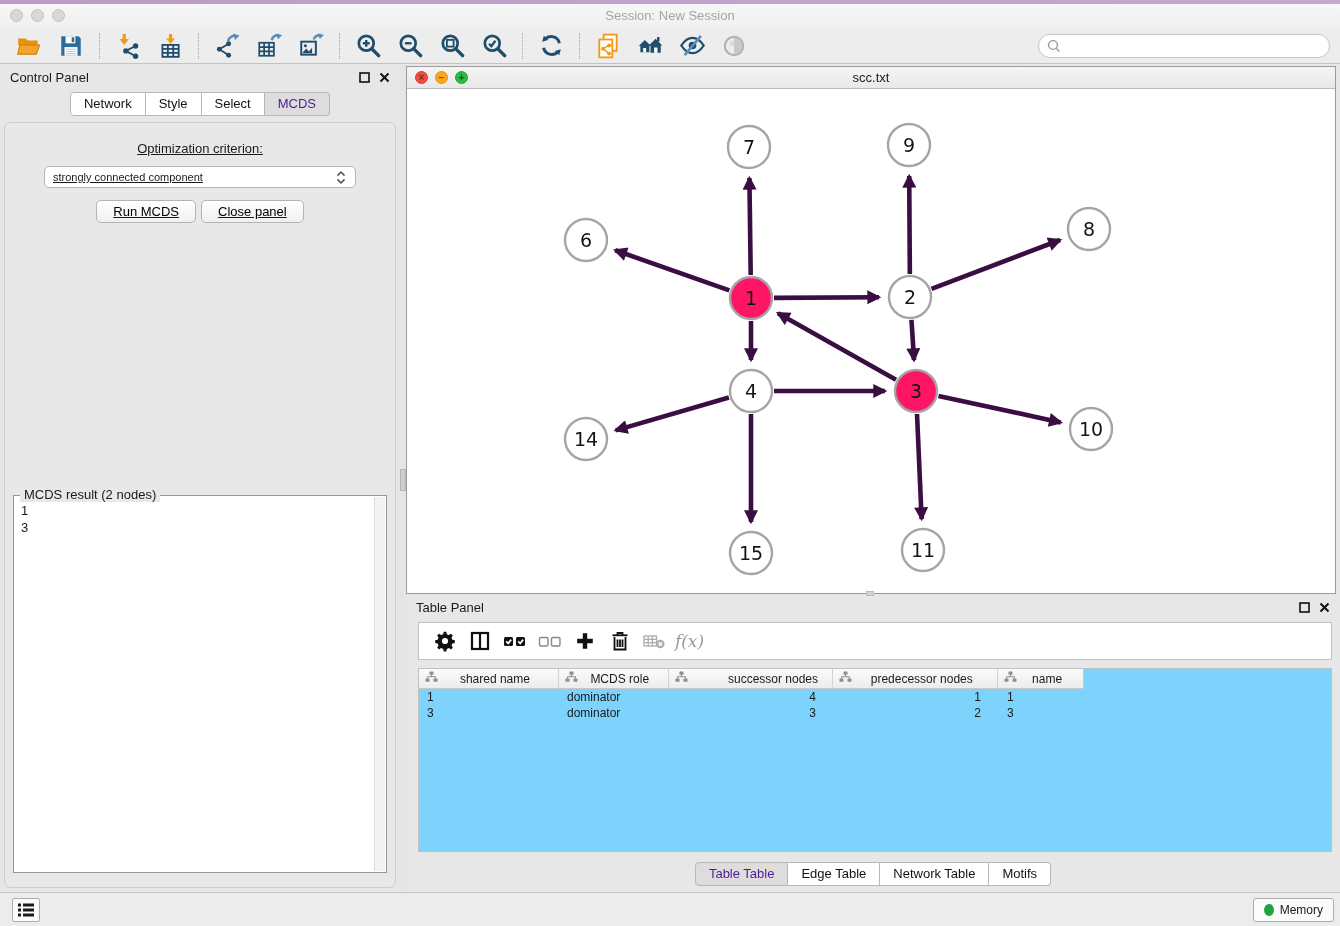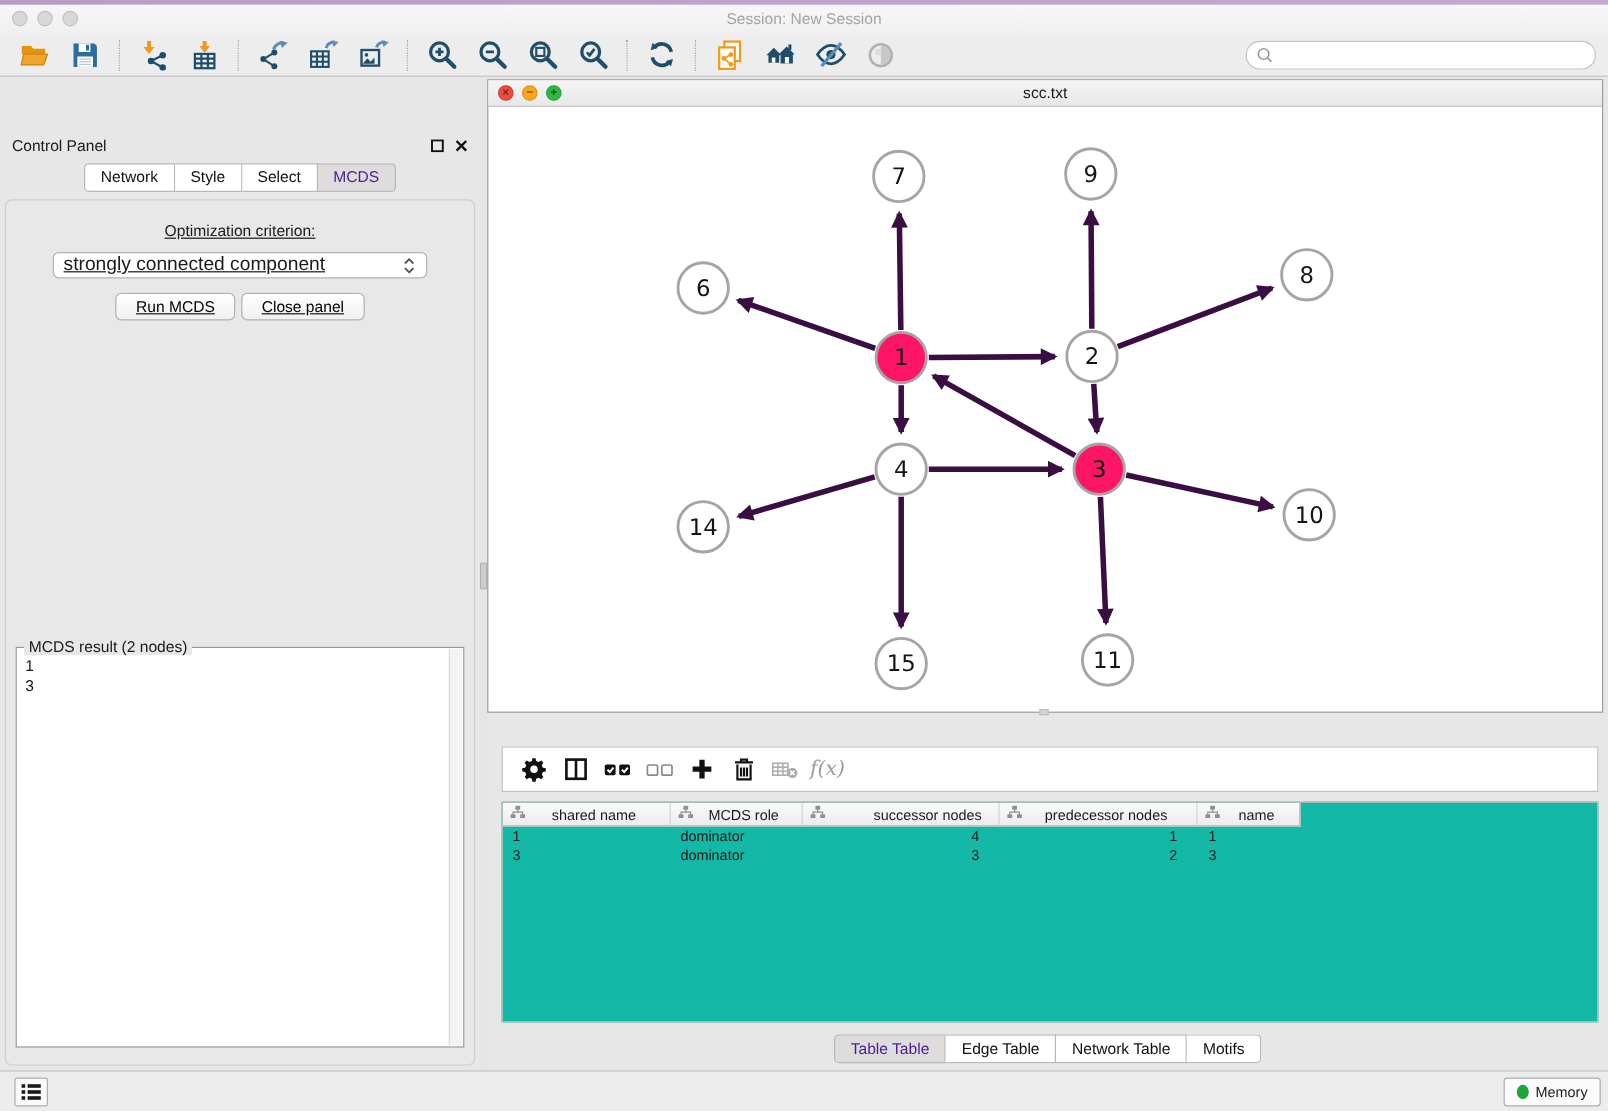--- a/index.html
+++ b/index.html
@@ -28,27 +28,27 @@
   .panel-controls { margin-left:auto; display:flex; gap:9px; align-items:center; }
   .panel-controls svg { display:block; }
   
   .tabbar { display:flex; justify-content:center; }
   .tabbar .tab { background:#fff; border:1px solid #b9b7b8; border-left:none; padding:3px 13px;
     font-size:13px; color:#111; line-height:16px; white-space:nowrap; }
   .tabbar .tab:first-child { border-left:1px solid #b9b7b8; border-radius:4px 0 0 4px; }
   .tabbar .tab:last-child { border-radius:0 4px 4px 0; }
   .tabbar .tab.active { background:#dedcdd; color:#4c1d95; }
   
-  .left-panel { position:absolute; left:0; top:64px; width:400px; bottom:34px;margin-top:44px; }
+  .left-panel { position:absolute; left:0; top:64px; width:400px; bottom:34px; }
   .cp-tabs { margin-top:2px; }
   .cp-body { position:absolute; top:58px; left:4px; right:4px; bottom:4px;
     background:#e9e8e9; border:1px solid #cfcdce; border-radius:6px;text-decoration:underline; }
   .opt-label { text-align:center; margin-top:18px; font-size:13px; }
   .dropdown { margin:10px auto 0; width:312px; height:22px; background:#fff; border:1px solid #b5b3b4;
-    border-radius:5px; display:flex; align-items:center; font-size:16px; padding:0 8px; }
+    border-radius:5px; display:flex; align-items:center; font-size:11px; padding:0 8px; }
   .dropdown .stepper { margin-left:auto; }
   .btn-row { display:flex; justify-content:center; gap:5px; margin-top:12px; }
   .btn { background:linear-gradient(#ffffff,#f1f0f1); border:1px solid #b5b3b4; border-radius:5px;
     font-size:13px; padding:3px 16px; line-height:15px; }
   .result-group { position:absolute; left:8px; right:8px; top:372px; bottom:14px;
     border:1px solid #989697; background:#fff; }
   .result-legend { position:absolute; top:-9px; left:6px; background:#e9e8e9; padding:0 4px; font-size:13px; }
   .result-text { position:absolute; top:6px; left:7px; right:16px; bottom:4px; margin:0;
     font-family:"Liberation Sans",sans-serif; font-size:13px; line-height:17px; white-space:pre; overflow:hidden; }
   .result-scroll { position:absolute; top:1px; right:1px; bottom:1px; width:11px;
@@ -70,21 +70,21 @@
   .win-title { text-align:center; font-size:13px; line-height:21px; color:#1a1a1a; }
   .graph-area { position:relative; width:928px; height:504px; }
   .graph-area svg { position:absolute; top:0; left:0; }
   .node-label { font-family:"DejaVu Sans",sans-serif; font-size:19px; fill:#141414; }
   
   .table-panel { position:absolute; left:406px; top:594px; right:0; bottom:34px; }
   .tp-toolbar { position:absolute; left:12px; right:8px; top:28px; height:38px; background:#fff;
     border:1px solid #c2c0c1; display:flex; align-items:center; padding-left:8px; }
   .tp-icon { width:35px; height:30px; display:flex; align-items:center; justify-content:center; }
   .fx { font-family:"DejaVu Serif",serif; font-style:italic; font-size:17px; color:#9c9a9b; }
-  .tp-table { position:absolute; left:12px; right:8px; top:74px; bottom:40px; background:#14b8a6;
+  .tp-table { position:absolute; left:12px; right:8px; top:74px; bottom:40px; background:#7dd3fc;
     border:1px solid #c2c0c1; overflow:hidden; }
   .thead { display:flex; height:20px; background:linear-gradient(#fbfbfb,#ececec);
     border-bottom:1px solid #c9c7c8; border-right:1px solid #c9c7c8; width:665px; }
   .th { display:flex; align-items:center; border-right:1px solid #d4d2d3; font-size:12px; padding-left:6px; }
   .th:last-child { border-right:none; }
   .th .lbl { flex:1; text-align:center; padding-right:6px; }
   .tr { display:flex; height:16px; align-items:center; font-size:12px; }
   .td { padding:0 8px; overflow:hidden; white-space:nowrap; }
   .td.right { text-align:right; padding-right:18px; }
   .tp-tabs { position:absolute; left:0; right:0; bottom:6px; }
@@ -382,20 +382,31 @@
         <g>
           <circle cx="344" cy="464" r="21" fill="#ffffff" stroke="#a6a4a5" stroke-width="2.4"></circle>
           <text x="344" y="470.5" text-anchor="middle" class="node-label">15</text>
         </g>
       </svg>
   </div>
   <div class="hgrip"></div>
 </div>
 
 <div class="table-panel">
+  <div class="panel-titlebar">
+    <span>Table Panel</span>
+    <span class="panel-controls">
+      <svg width="11" height="11" viewBox="0 0 11 11">
+          <rect x="1" y="1" width="9" height="9" fill="none" stroke="#111" stroke-width="1.6"></rect>
+        </svg>
+      <svg width="11" height="11" viewBox="0 0 11 11">
+          <path d="M1.5 1.5l8 8M9.5 1.5l-8 8" stroke="#111" stroke-width="2"></path>
+        </svg>
+    </span>
+  </div>
   <div class="tp-toolbar">
     <div class="tp-icon">
       <svg width="24" height="24" viewBox="0 0 24 24">
           <path d="M10.7 2.8h2.6l.5 2.4 2.1.9 2.1-1.3 1.8 1.8-1.3 2.1.9 2.1 2.4.5v2.6l-2.4.5-.9 2.1 1.3 2.1-1.8 1.8-2.1-1.3-2.1.9-.5 2.4h-2.6l-.5-2.4-2.1-.9-2.1 1.3-1.8-1.8 1.3-2.1-.9-2.1-2.4-.5v-2.6l2.4-.5.9-2.1-1.3-2.1 1.8-1.8 2.1 1.3 2.1-.9z" fill="#111"></path>
           <circle cx="12" cy="12" r="3.1" fill="#fff"></circle>
         </svg>
     </div>
     <div class="tp-icon">
       <svg width="24" height="24" viewBox="0 0 24 24">
           <rect x="4" y="4" width="16" height="16" fill="none" stroke="#111" stroke-width="2.2"></rect>

